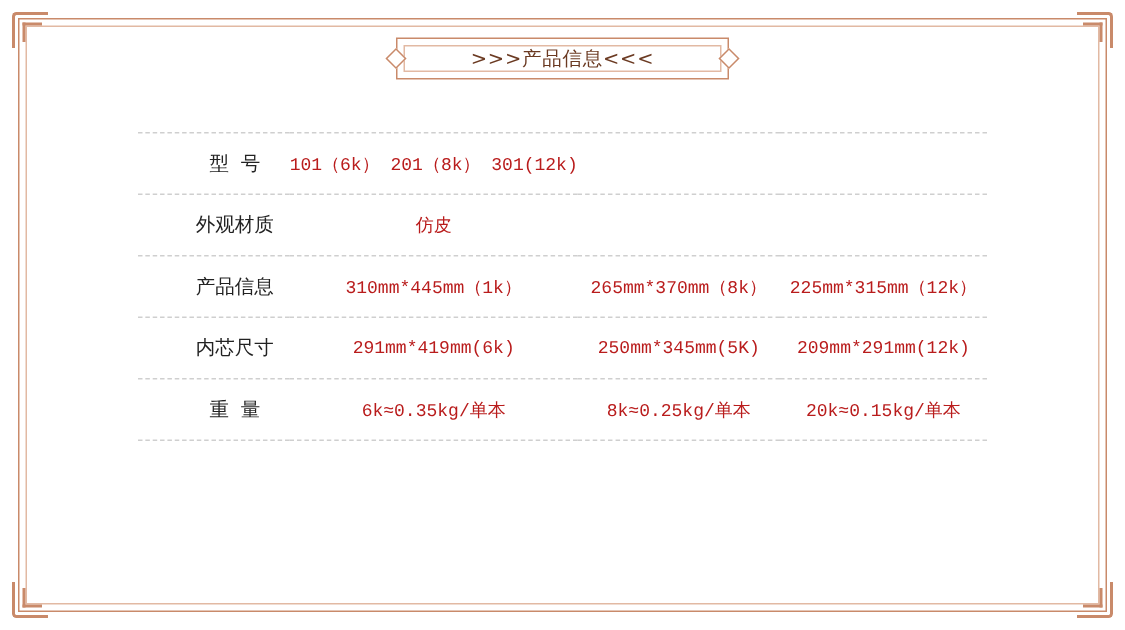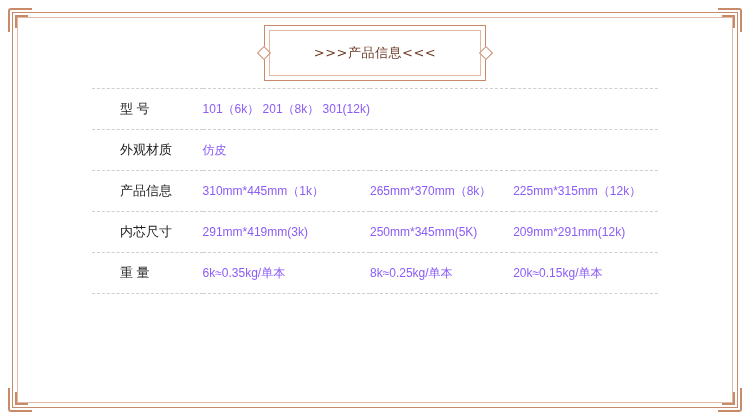--- a/index.html
+++ b/index.html
@@ -74,21 +74,21 @@
   .corner-br::before { right: 0; bottom: 0; border-left: none; border-top: none; border-bottom-right-radius: 3px; }
   .corner-br::after  { right: 7px; bottom: 7px; border-left: none; border-top: none; }
 
   
   .title-plaque {
     position: absolute;
     left: 50%;
     transform: translateX(-50%);
     top: 25px;
     width: 222px;
-    height: 56px;
+    height: 28px;
     background: #ffffff;
     border: 1px solid #c98a6a;
     box-sizing: border-box;
     display: flex;
     align-items: center;
     justify-content: center;
   }
   .title-plaque-inner {
     position: absolute;
     left: 4px;
@@ -120,32 +120,33 @@
   .plaque-tick.left { left: -6px; }
   .plaque-tick.right { right: -6px; }
 
   
   .spec-table {
     position: absolute;
     left: 92px;
     top: 88px;
     width: 566px;
     border-collapse: collapse;
-    font-family: Liberation Sans, sans-serif;
+    font-family: Liberation Mono, monospace;
+    text-align: center;
   }
   .spec-table tr {
     border-bottom: 1px dashed #cfcfcf;
   }
   .spec-table tr:first-child {
     border-top: 1px dashed #cfcfcf;
   }
   .spec-table td {
     padding: 11px 0 11px 0;
     font-size: 12px;
-    color: #8b5cf6;
+    color: #b91c1c;
     vertical-align: middle;
     white-space: nowrap;
   }
   td.label {
     width: 92px;
     color: #222222;
     font-size: 13px;
     padding-left: 28px;
   }
   td.v1 { width: 150px; }
@@ -187,21 +188,21 @@
         <td class="v3"></td>
       </tr>
       <tr>
         <td class="label">产品信息</td>
         <td class="v1">310mm*445mm（1k）</td>
         <td class="v2">265mm*370mm（8k）</td>
         <td class="v3">225mm*315mm（12k）</td>
       </tr>
       <tr>
         <td class="label">内芯尺寸</td>
-        <td class="v1">291mm*419mm(3k)</td>
+        <td class="v1">291mm*419mm(6k)</td>
         <td class="v2">250mm*345mm(5K)</td>
         <td class="v3">209mm*291mm(12k)</td>
       </tr>
       <tr>
         <td class="label">重  量</td>
         <td class="v1">6k≈0.35kg/单本</td>
         <td class="v2">8k≈0.25kg/单本</td>
         <td class="v3">20k≈0.15kg/单本</td>
       </tr>
     </tbody>

